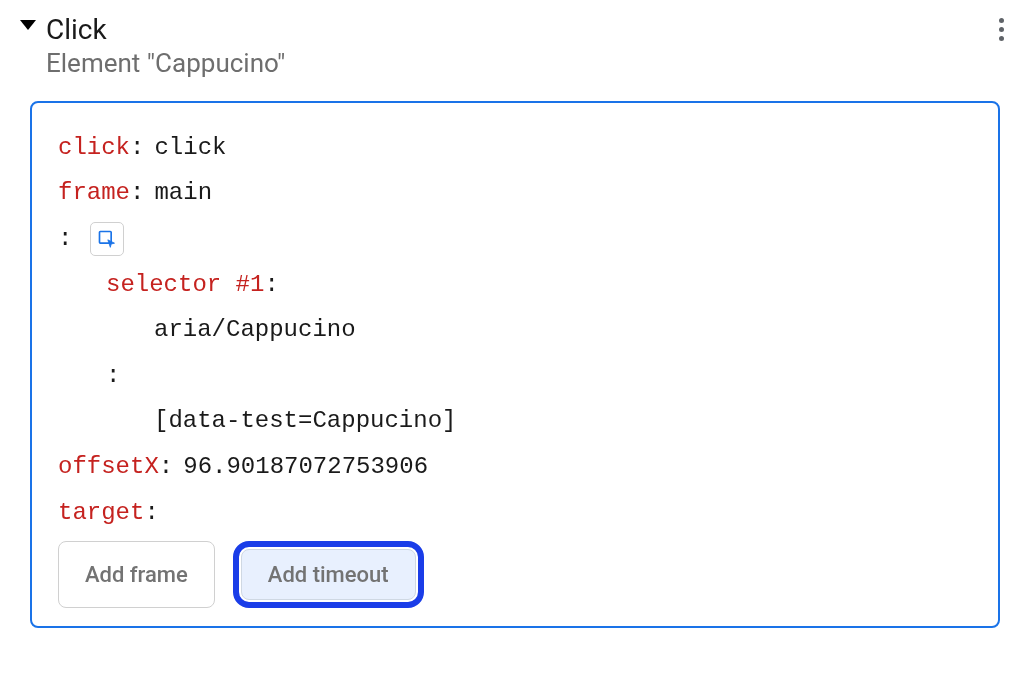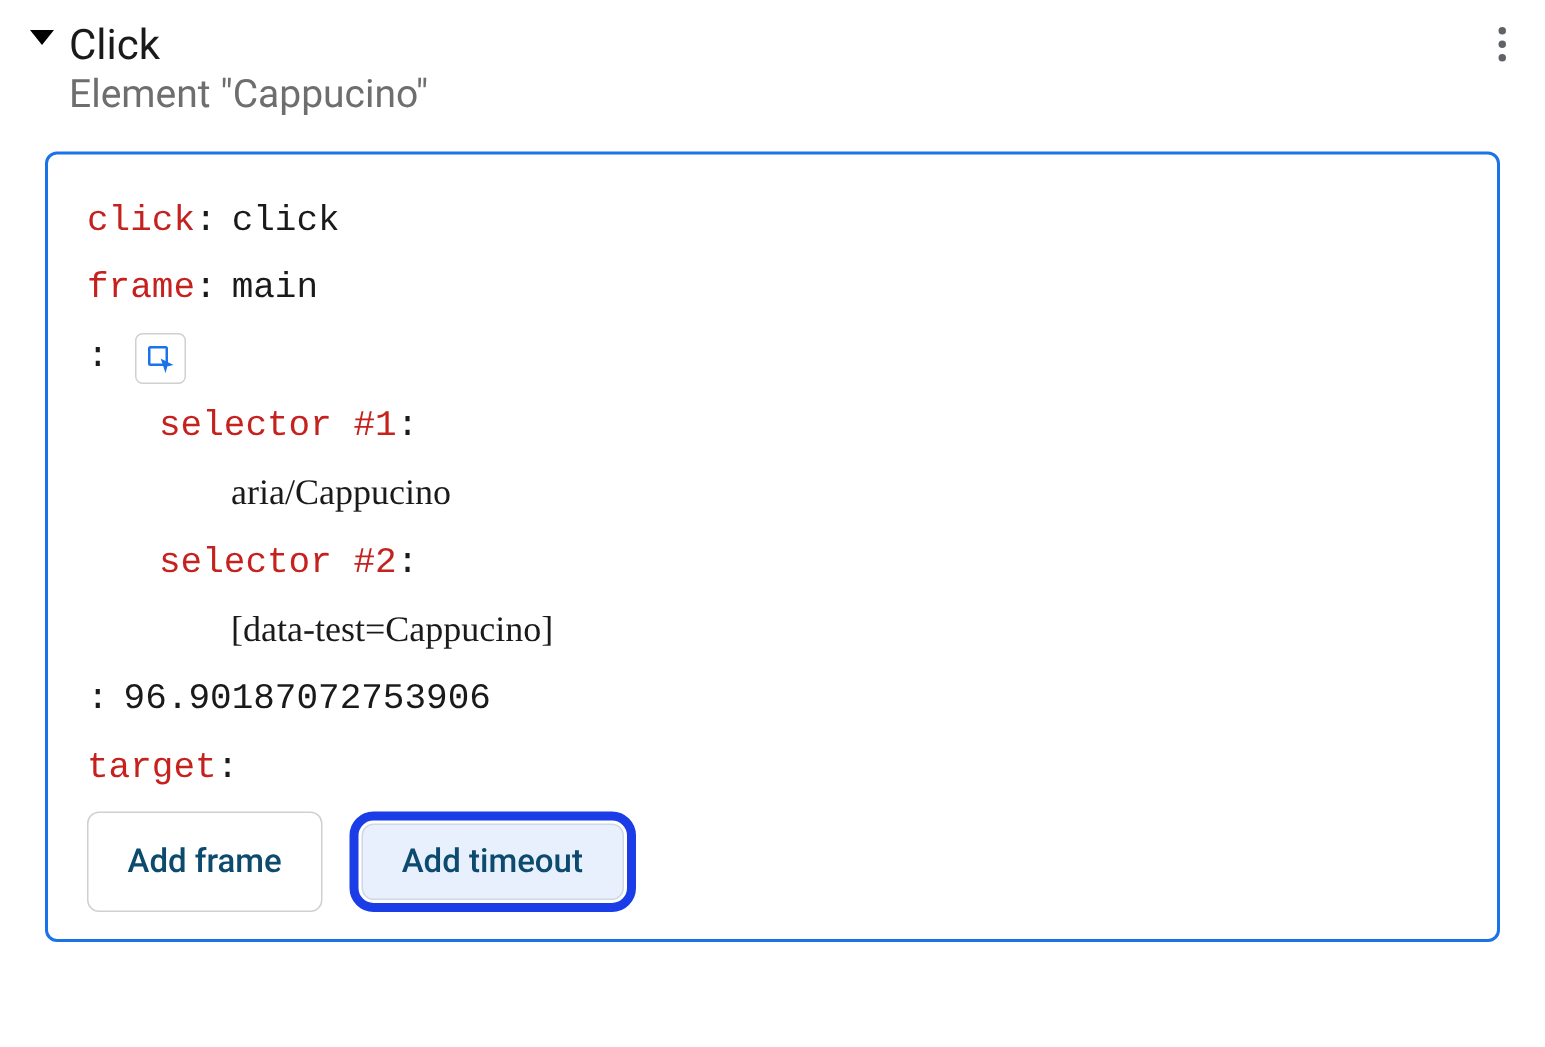--- a/index.html
+++ b/index.html
@@ -60,21 +60,21 @@
       line-height: 1.9;
       color: #1a1a1a;
       display: flex;
       align-items: center;
       flex-wrap: wrap;
     }
     .key { color: #c5221f; }
     .colon { color: #1a1a1a; margin-right: 10px; }
     .val { color: #1a1a1a; }
     .indent-1 { padding-left: 48px; font-family: Liberation Mono, monospace; }
-    .indent-2 { padding-left: 96px; font-family: Liberation Serif, serif; }
+    .indent-2 { padding-left: 96px; }
     .inline-icon-btn {
       display: inline-flex;
       align-items: center;
       justify-content: center;
       width: 34px;
       height: 34px;
       border: 1px solid #d0d0d0;
       border-radius: 5px;
       background: #fff;
       margin-left: 8px;
@@ -83,21 +83,21 @@
     .inline-icon-btn svg { width: 20px; height: 20px; }
     .button-row {
       display: flex;
       gap: 18px;
       margin-top: 6px;
     }
     .pill-btn {
       font-family: -apple-system, BlinkMacSystemFont, "Segoe UI", Roboto, sans-serif;
       font-size: 22px;
       font-weight: 500;
-      color: #0c4a6e;
+      color: #737373;
       background: #fff;
       border: 1px solid #d0d0d0;
       border-radius: 8px;
       padding: 12px 26px;
       cursor: pointer;
     }
     .highlight-wrap {
       border: 6px solid #1a3de8;
       border-radius: 16px;
       padding: 2px;
@@ -151,28 +151,28 @@
 
   <div class="kv-line indent-1">
     <span class="key">selector #1</span>
       <span class="colon">:</span>
   </div>
   <div class="kv-line indent-2">
     <span class="val">aria/Cappucino</span>
   </div>
 
   <div class="kv-line indent-1">
-    <span class="key">selector #2</span>
       <span class="colon">:</span>
   </div>
   <div class="kv-line indent-2">
     <span class="val">[data-test=Cappucino]</span>
   </div>
 
   <div class="kv-line">
+    <span class="key">offsetX</span>
       <span class="colon">:</span>
     <span class="val">96.90187072753906</span>
   </div>
 
   <div class="kv-line">
     <span class="key">target</span>
       <span class="colon">:</span>
   </div>
 
   <div class="button-row">

